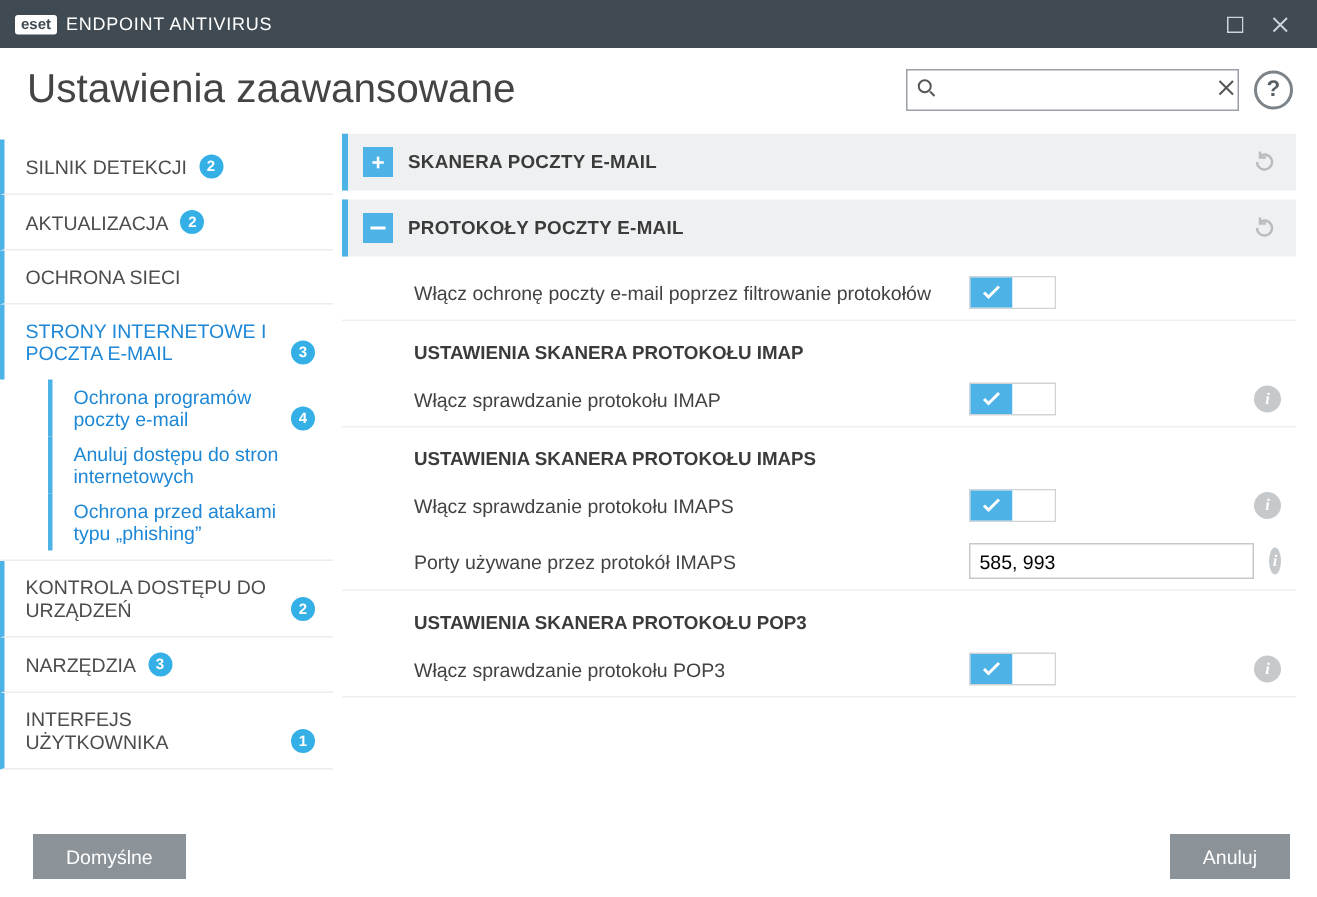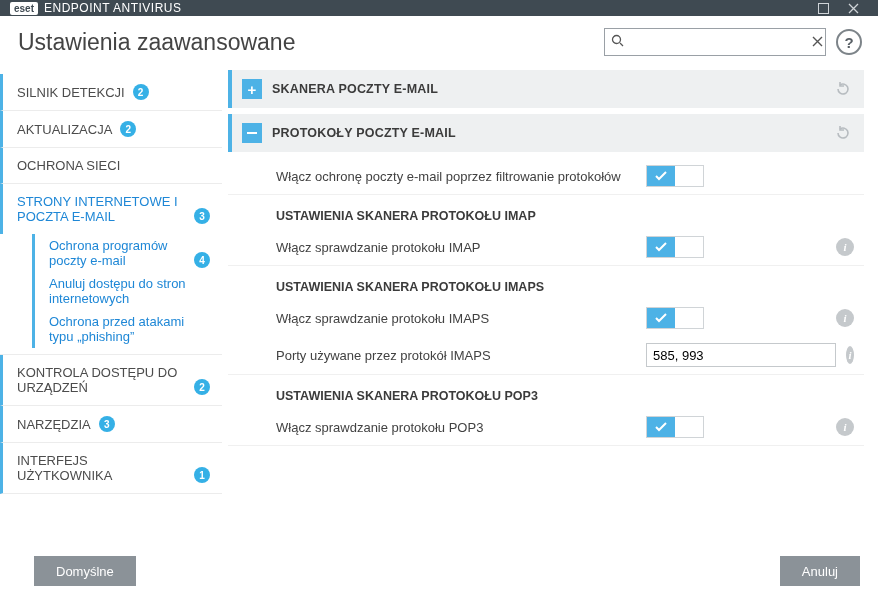--- a/index.html
+++ b/index.html
@@ -1,40 +1,40 @@
 <!DOCTYPE html>
 <html><head>
 <meta charset="utf-8">
 <style>
   * { margin: 0; padding: 0; box-sizing: border-box; font-family: "Segoe UI", Arial, sans-serif; }
   body { width: 878px; height: 598px; background: #fff; overflow: hidden; position: relative; }
   
   .titlebar {
-    height: 16px;
+    height: 32px;
     background: #3f4a52;
     color: #fff;
     display: flex;
     align-items: center;
     padding: 0 10px;
     font-size: 12px;
   }
   .titlebar .brand { display: flex; align-items: center; gap: 6px; }
   .titlebar .brand-eset {
     background:#fff;color:#3f4a52;padding:1px 4px;font-weight:bold;
     font-size:10px;border-radius:2px;
   }
   .titlebar .brand-text { letter-spacing: .5px; font-weight: 300; }
   .titlebar .spacer { flex:1; }
   .titlebar .winbtn { width:30px; text-align:center; font-size:14px; color:#cfd4d8; cursor:default; }
   .titlebar .winbtn svg { display:block; margin:auto; }
   
   .header {
     display:flex; align-items:center; padding: 12px 16px 14px 18px; gap:10px;
   }
-  .page-title { font-size:23px; color:#444; font-weight:400; flex:1; }
+  .page-title { font-size:27px; color:#444; font-weight:400; flex:1; }
   .search {
     display:flex; align-items:center; border:1px solid #9aa0a6;
     height:28px; width:222px; padding:0 6px; gap:6px;
   }
   .search input { border:none; outline:none; flex:1; font-size:13px; background:transparent; }
   .search .sicon, .search .xicon { color:#555; font-size:13px; }
   .helpcircle {
     width:26px; height:26px; border:2px solid #7d8489; border-radius:50%;
     display:flex; align-items:center; justify-content:center;
     color:#596066; font-weight:bold; font-size:15px;
@@ -111,21 +111,21 @@
     background:#c5c9cc;color:#fff; font-size:11px; font-style:italic;
     font-family: Georgia, serif; font-weight:bold;
     display:flex;align-items:center;justify-content:center;
   }
   input.text {
     border:1px solid #c5c9cc; height:24px; width:208px; padding:0 6px;
     font-size:13px;
   }
   
   .footer {
-    position:absolute; left:16px; right:0; bottom:0; height:54px;
+    position:absolute; left:4px; right:0; bottom:0; height:54px;
     display:flex; align-items:center; padding:0 18px; gap:10px;
   }
   .btn {
     height:30px; padding:0 22px; font-size:13px; color:#fff;
     border:none; display:flex; align-items:center; gap:6px;
   }
   .btn.gray { background:#8b9298; }
   .btn.blue { background:#4db2e6; }
   .footer .spacer { flex:1; }
 </style>

